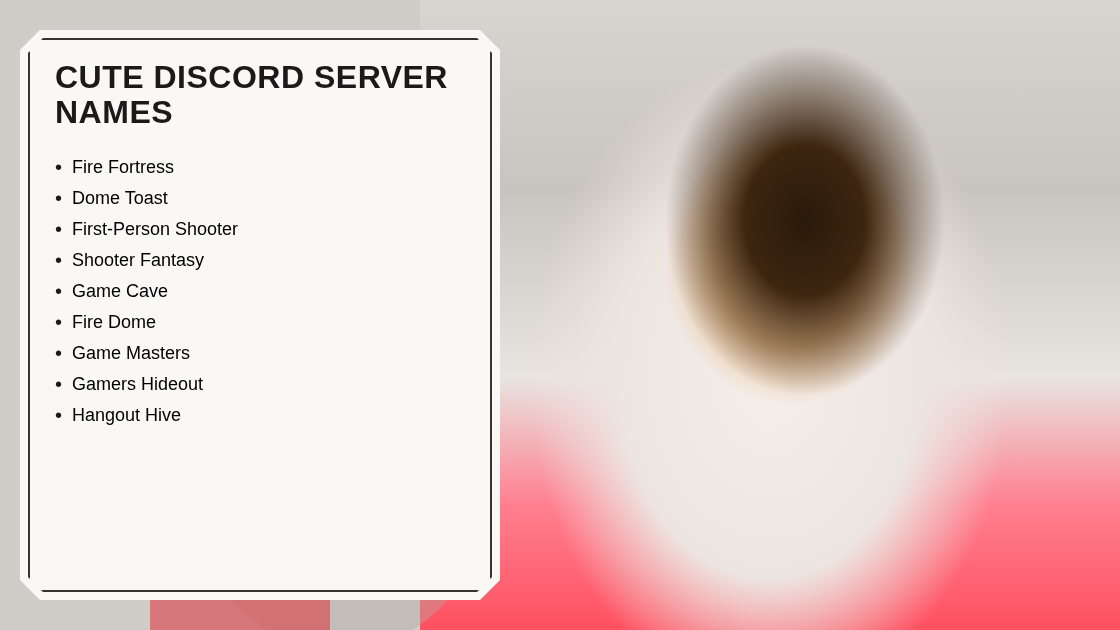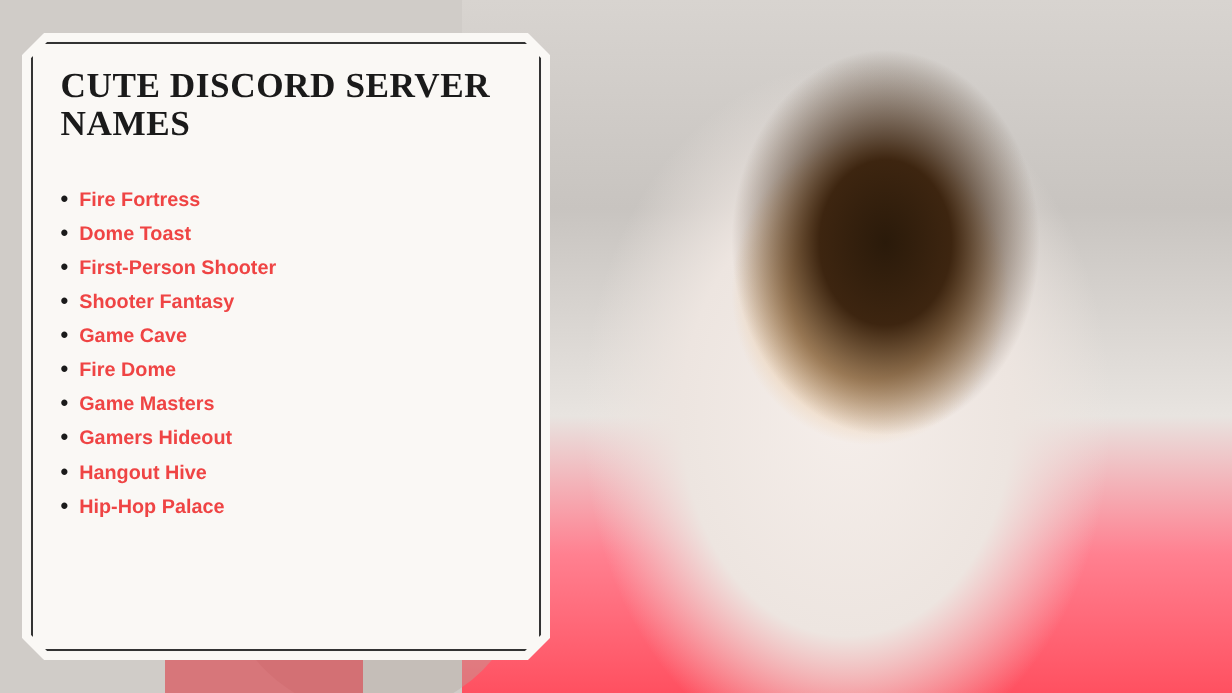--- a/index.html
+++ b/index.html
@@ -82,40 +82,40 @@
       clip-path: polygon(
         15px 0%, calc(100% - 15px) 0%,
         100% 15px, 100% calc(100% - 15px),
         calc(100% - 15px) 100%, 15px 100%,
         0% calc(100% - 15px), 0% 15px
       );
       pointer-events: none;
     }
 
     .page-title {
-      font-family: Liberation Serif, serif;
+      font-family: Liberation Sans, sans-serif;
       font-weight: 900;
       font-size: 32px;
       color: #1a1a1a;
       text-transform: uppercase;
       line-height: 1.1;
-      margin-bottom: 36px;
+      margin-bottom: 22px;
       letter-spacing: 0.5px;
     }
 
     .names-list {
       list-style: none;
       padding: 0;
     }
 
     .names-list li {
       font-family: Arial, sans-serif;
-      font-weight: 700;
+      font-weight: 400;
       font-size: 18px;
-      color: #ef4444;
+      color: #000000;
       padding: 4px 0;
       display: flex;
       align-items: center;
       gap: 10px;
     }
 
     .names-list li::before {
       content: '•';
       font-size: 20px;
       color: #1a1a1a;
@@ -166,16 +166,15 @@
     <ul class="names-list" id="names-list-container">
     <li>Fire Fortress</li>
         <li>Dome Toast</li>
         <li>First-Person Shooter</li>
         <li>Shooter Fantasy</li>
         <li>Game Cave</li>
         <li>Fire Dome</li>
         <li>Game Masters</li>
         <li>Gamers Hideout</li>
         <li>Hangout Hive</li>
-        <li>Hip-Hop Palace</li>
       </ul>
   </div>
 </div>
 
 </body></html>

